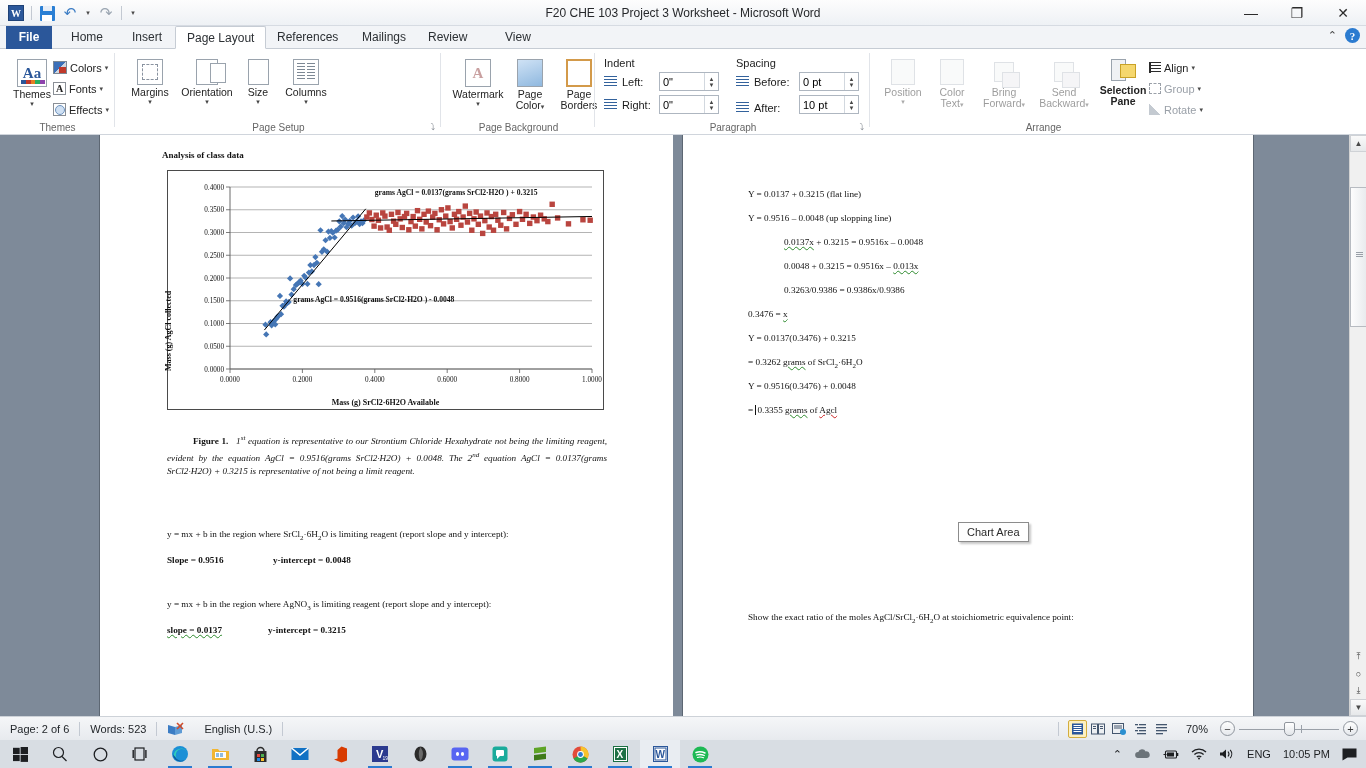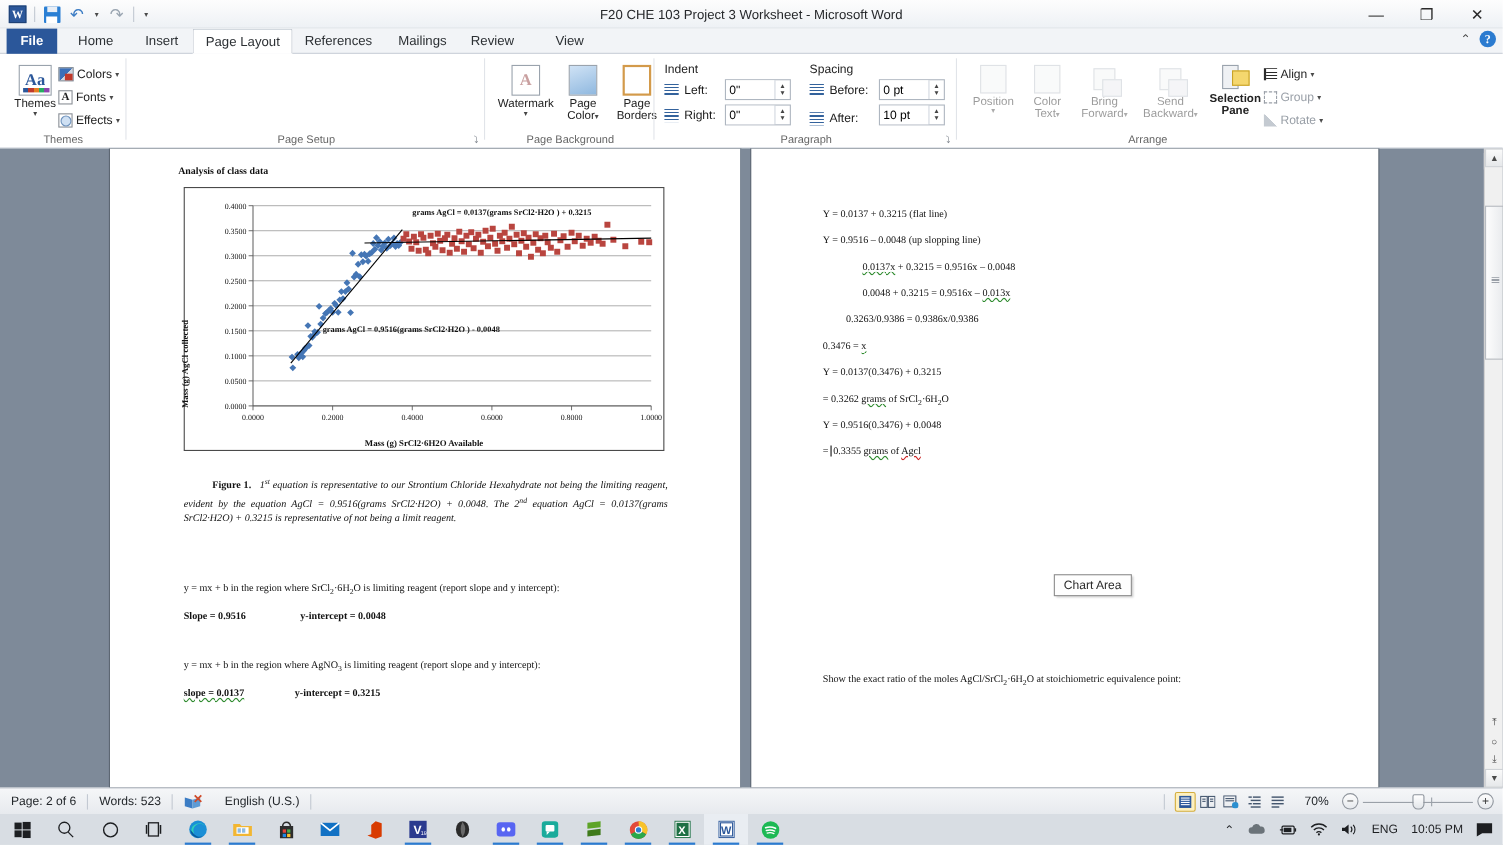--- a/index.html
+++ b/index.html
@@ -256,20 +256,42 @@
         <span class="ic-effects glyph"></span>
         <span>Effects</span>
         <span class="tiny-caret">▾</span>
       </div>
     </div>
     <div class="rglabel">Themes</div>
     <div class="rgdiv" style="right:0"></div>
   </div>
 
   <div class="rgroup" style="left:116px;width:325px">
+    <div style="position:absolute;left:8px;top:6px;display:flex;gap:2px">
+      <div class="bigbtn">
+        <div class="pg-ico pg-margins"></div>
+        <div class="lbl">Margins</div>
+        <div class="car">▾</div>
+      </div>
+      <div class="bigbtn" style="width:58px">
+        <div class="pg-ico pg-orient"></div>
+        <div class="lbl">Orientation</div>
+        <div class="car">▾</div>
+      </div>
+      <div class="bigbtn" style="width:40px">
+        <div class="pg-ico pg-size"></div>
+        <div class="lbl">Size</div>
+        <div class="car">▾</div>
+      </div>
+      <div class="bigbtn" style="width:52px">
+        <div class="pg-ico pg-cols"></div>
+        <div class="lbl">Columns</div>
+        <div class="car">▾</div>
+      </div>
+    </div>
     <div class="rglabel">Page Setup</div>
     <div class="dlg-launch" style="right:6px">⤵</div>
     <div class="rgdiv" style="right:0"></div>
   </div>
 
   <div class="rgroup" style="left:442px;width:153px">
     <div style="position:absolute;left:8px;top:6px;display:flex;gap:2px">
       <div class="bigbtn" style="width:56px">
         <div class="bg-ico">
             <span class="bg-wm">A</span>
@@ -616,21 +638,21 @@
   </div>
 
   <div id="gutter-shadow"></div>
 
   <div class="page" id="page-right">
 
     <div class="dtxt" style="left:65px;top:53px">Y = 0.0137 + 0.3215 (flat line)</div>
     <div class="dtxt" style="left:65px;top:77px">Y = 0.9516 – 0.0048 (up slopping line)</div>
     <div class="dtxt" style="left:101px;top:101px"><span class="sq-green">0.0137x</span> + 0.3215 = 0.9516x – 0.0048</div>
     <div class="dtxt" style="left:101px;top:125px">0.0048 + 0.3215 = 0.9516x – <span class="sq-green">0.013x</span></div>
-    <div class="dtxt" style="left:86px;top:149px">0.3263/0.9386 = 0.9386x/0.9386</div>
+    <div class="dtxt" style="left:101px;top:149px">0.3263/0.9386 = 0.9386x/0.9386</div>
     <div class="dtxt" style="left:65px;top:173px">0.3476 = <span class="sq-green">x</span></div>
     <div class="dtxt" style="left:65px;top:197px">Y = 0.0137(0.3476) + 0.3215</div>
     <div class="dtxt" style="left:65px;top:221px">= 0.3262 <span class="sq-green">grams</span> of SrCl<sub>2</sub>·6H<sub>2</sub>O</div>
     <div class="dtxt" style="left:65px;top:245px">Y = 0.9516(0.3476) + 0.0048</div>
     <div class="dtxt" style="left:65px;top:269px">= <span style="border-left:1px solid #111;padding-left:1px">0</span>.3355 <span class="sq-green">grams</span> of <span class="sq-red">Agcl</span></div>
 
 
     <div class="dtxt" style="left:65px;top:476px;width:445px">Show the exact ratio of the moles AgCl/SrCl<sub>2</sub>·6H<sub>2</sub>O at stoichiometric equivalence point:</div>
   </div>
 

